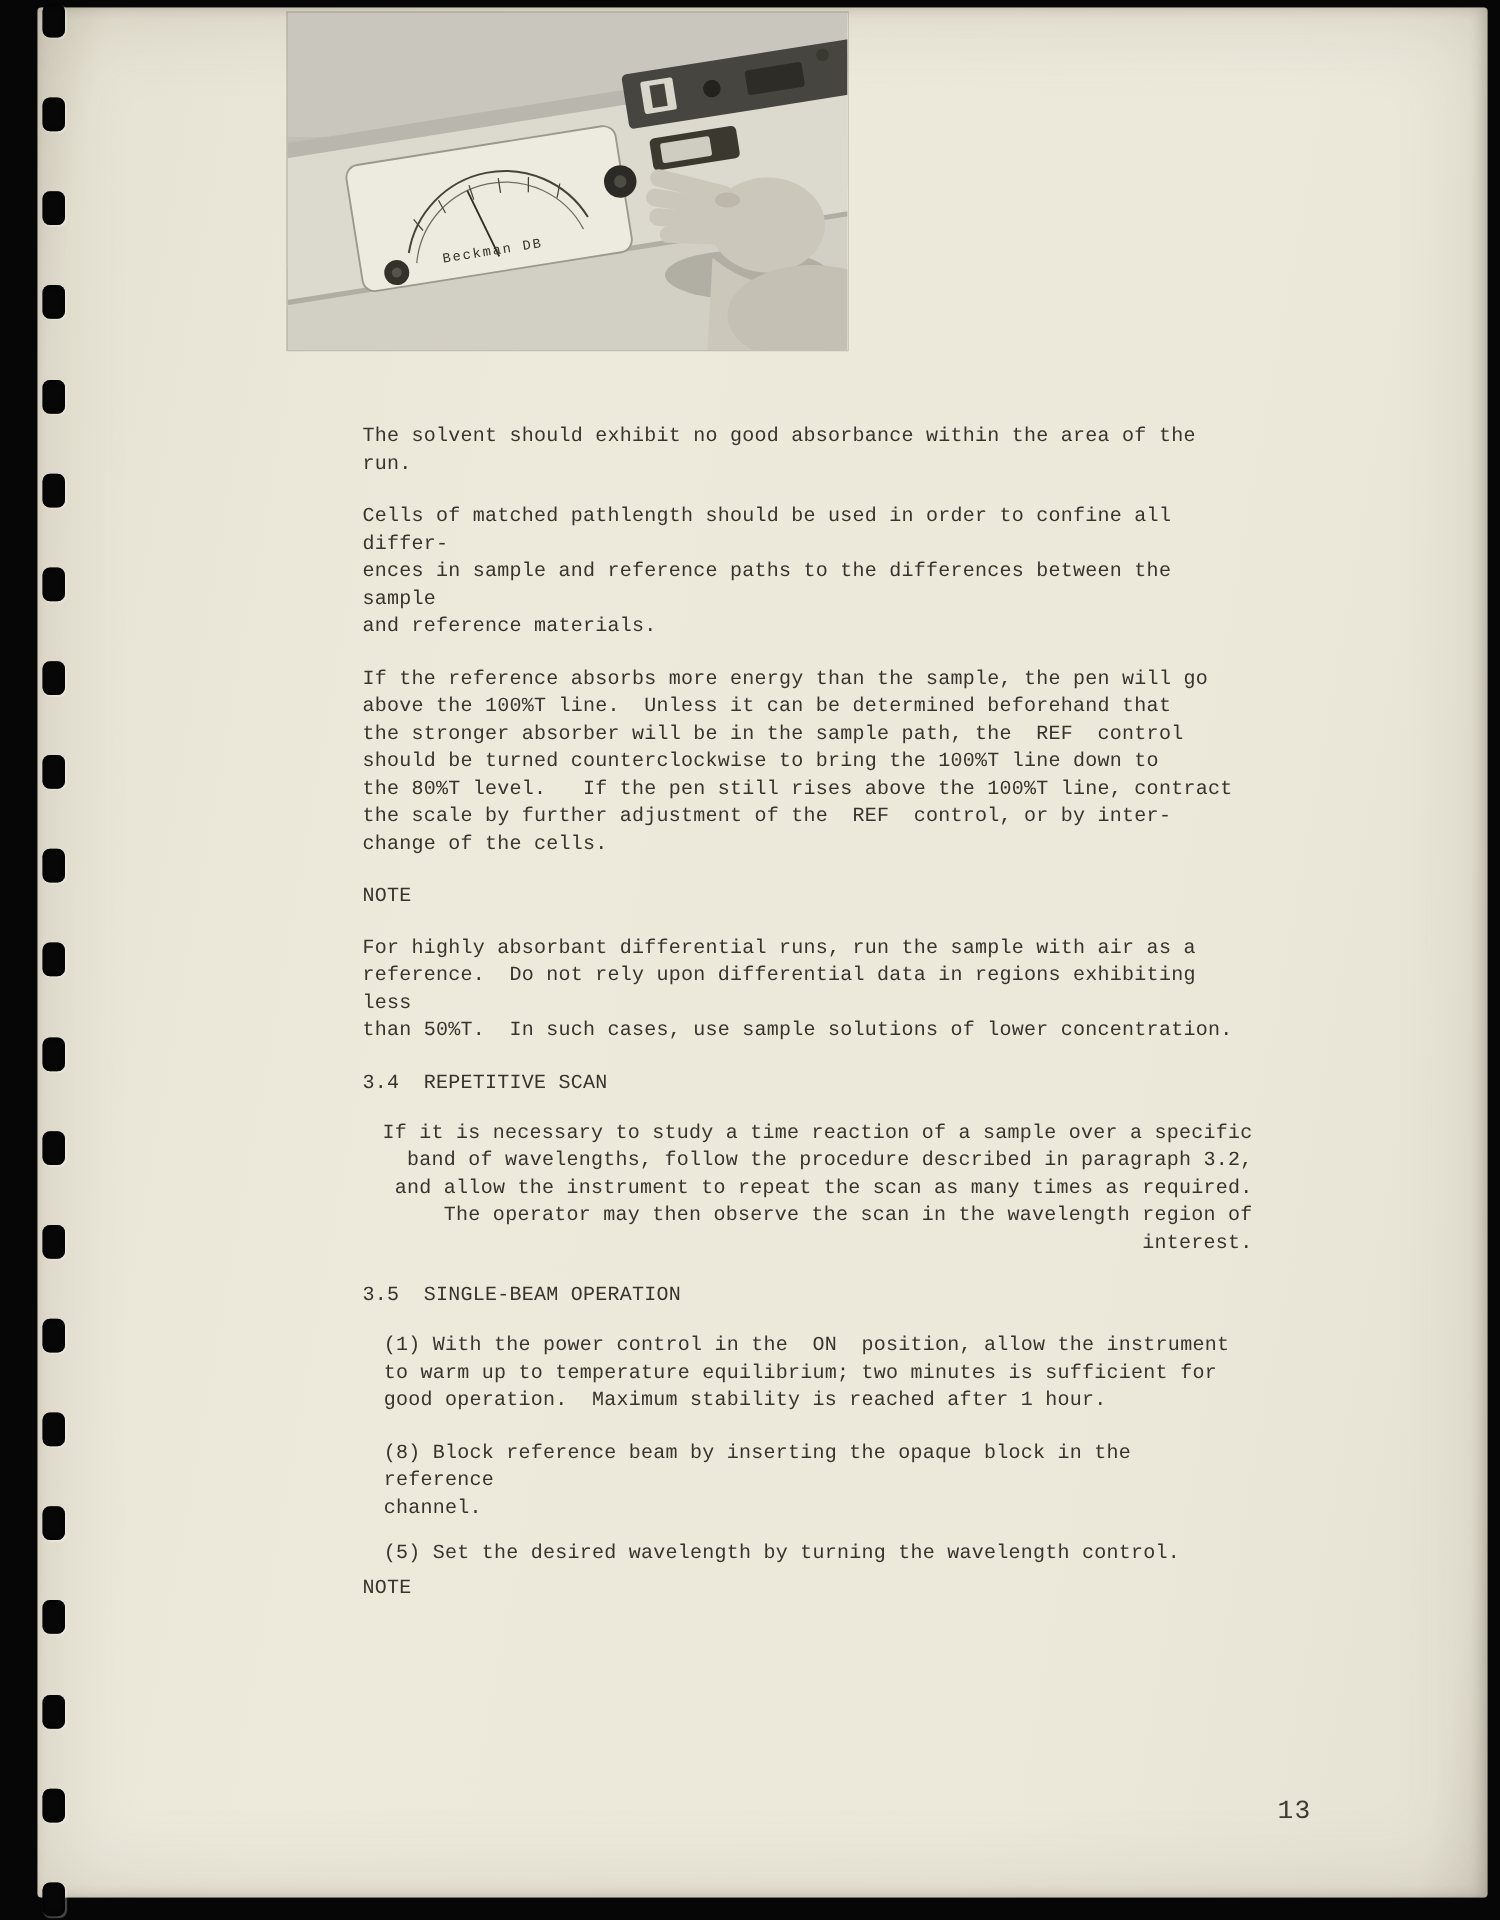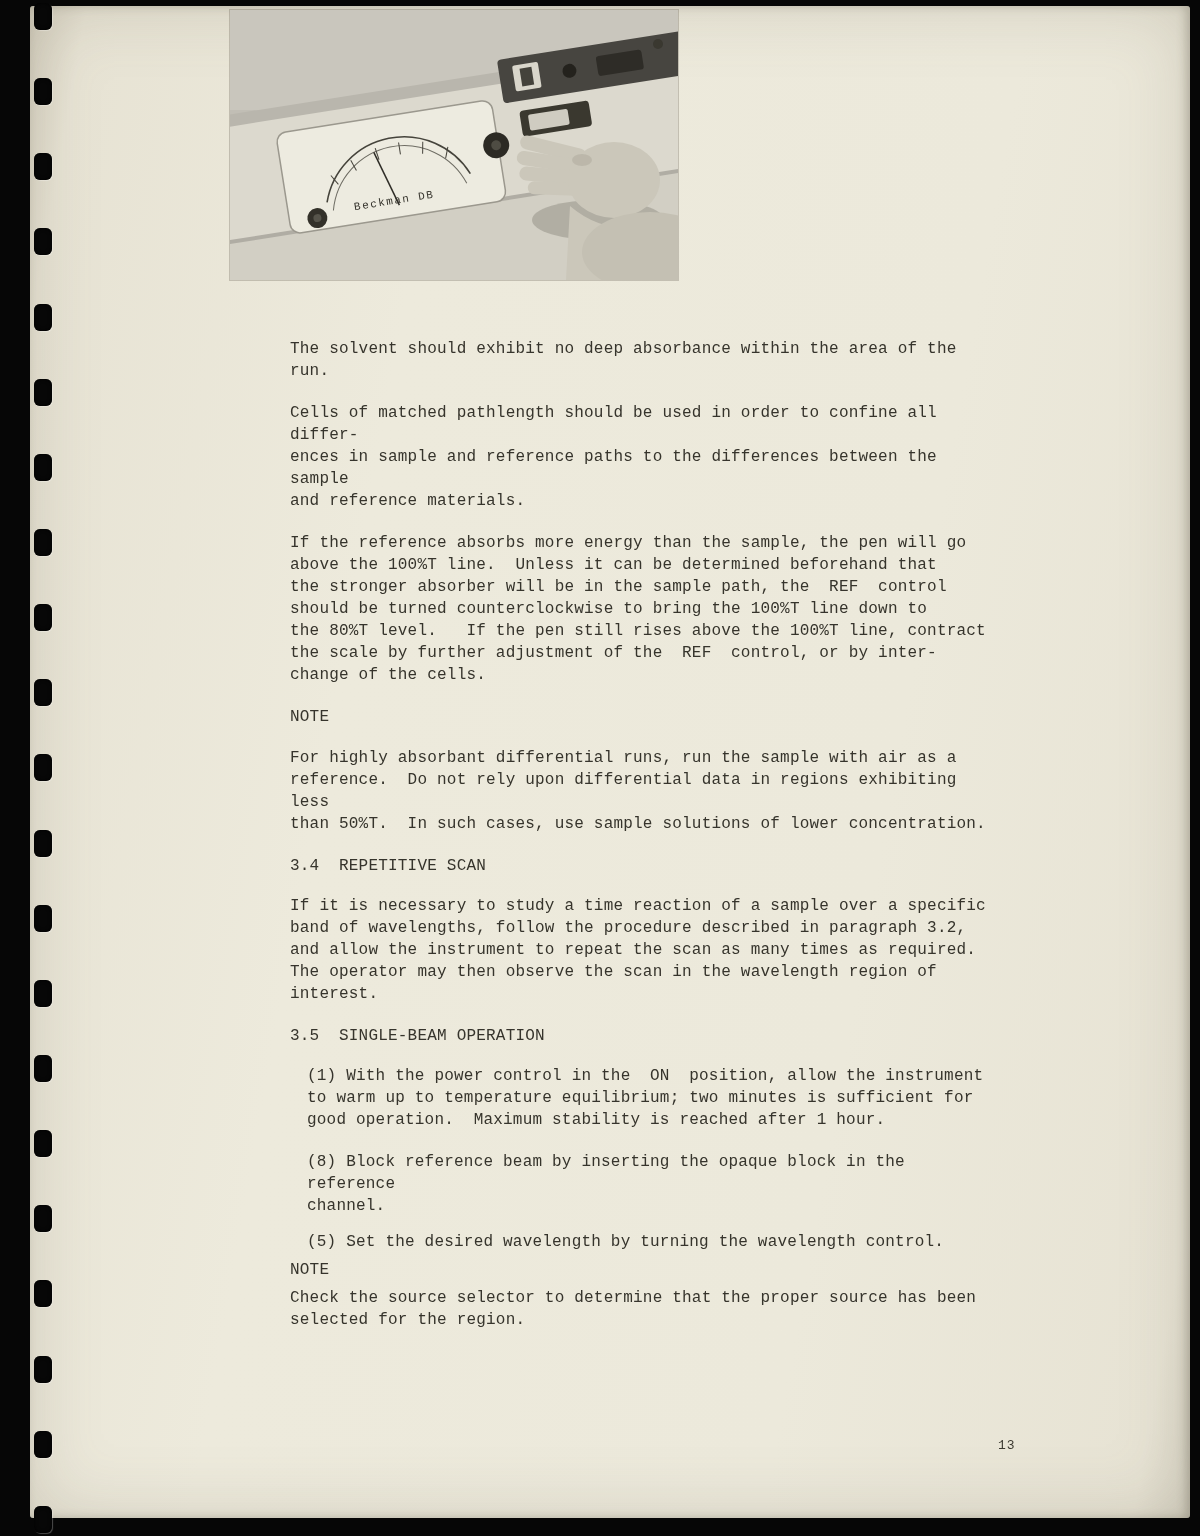--- a/index.html
+++ b/index.html
@@ -13,22 +13,22 @@
   .hole{width:18px;height:27px;background:#070707;border-radius:6px;
         box-shadow:inset 0 0 4px #000, 1px 1px 1px rgba(255,255,255,.28);}
   .photo{position:absolute;left:200px;top:4px;width:448px;height:270px;overflow:hidden;
          box-shadow:0 0 0 1px rgba(70,65,50,.25);}
   .content{position:absolute;left:260px;top:332px;width:712px;color:#36342c;
            font-size:16px;line-height:22px;letter-spacing:.2px;}
   .para{white-space:pre-line;margin:0 0 20px 0;}
   .note{white-space:pre-line;margin:0 0 19px 0;}
   .heading{white-space:pre-line;margin:0 0 18px 0;}
   .item{white-space:pre-line;margin:0 0 20px 0;padding-left:17px;}
-  .m14{margin-bottom:14px;} .m6{margin-bottom:6px;} .m18{}
-  .page-number{position:absolute;left:968px;top:1432px;font-size:13px;color:#3c3a31;letter-spacing:1px;}
+  .m14{margin-bottom:14px;} .m6{margin-bottom:6px;} .m18{text-align:right;}
+  .page-number{position:absolute;left:992px;top:1432px;font-size:21px;color:#3c3a31;letter-spacing:1px;}
 </style>
 </head>
 <body>
 
 <div class="stage">
 
   <div class="paper">
 
     <div class="photo">
       <svg viewBox="0 0 448 270" width="448" height="270">
@@ -77,21 +77,21 @@
             <ellipse cx="384" cy="170" rx="46" ry="38"></ellipse>
             <path d="M 340 196 q 30 26 72 22 l 36 52 l -112 0 z"></path>
           </g>
           <ellipse cx="420" cy="242" rx="68" ry="40" fill="#c4c0b3"></ellipse>
           <ellipse cx="352" cy="150" rx="10" ry="6" fill="#b5b1a4" opacity="0.7"></ellipse>
         </g>
       </svg>
     </div>
 
     <div class="content">
-      <p class="para">The solvent should exhibit no deep absorbance within the area of the run.</p>
+      <p class="para">The solvent should exhibit no good absorbance within the area of the run.</p>
       <p class="para">Cells of matched pathlength should be used in order to confine all differ-
 ences in sample and reference paths to the differences between the sample
 and reference materials.</p>
       <p class="para">If the reference absorbs more energy than the sample, the pen will go
 above the 100%T line. &nbsp;Unless it can be determined beforehand that
 the stronger absorber will be in the sample path, the &nbsp;REF&nbsp; control
 should be turned counterclockwise to bring the 100%T line down to
 the 80%T level. &nbsp; If the pen still rises above the 100%T line, contract
 the scale by further adjustment of the &nbsp;REF&nbsp; control, or by inter-
 change of the cells.</p>
@@ -106,22 +106,20 @@
 The operator may then observe the scan in the wavelength region of
 interest.</p>
       <p class="heading">3.5&nbsp;&nbsp;SINGLE-BEAM OPERATION</p>
       <p class="item">(1) With the power control in the &nbsp;ON&nbsp; position, allow the instrument
 to warm up to temperature equilibrium; two minutes is sufficient for
 good operation. &nbsp;Maximum stability is reached after 1 hour.</p>
       <p class="item m14">(8) Block reference beam by inserting the opaque block in the reference
 channel.</p>
       <p class="item m6">(5) Set the desired wavelength by turning the wavelength control.</p>
       <p class="note m6">NOTE</p>
-      <p class="para">Check the source selector to determine that the proper source has been
-selected for the region.</p>
     </div>
 
     <div class="page-number">13</div>
   </div>
 
   <div class="holes">
     <div class="hole"></div>
     <div class="hole"></div>
     <div class="hole"></div>
     <div class="hole"></div>

